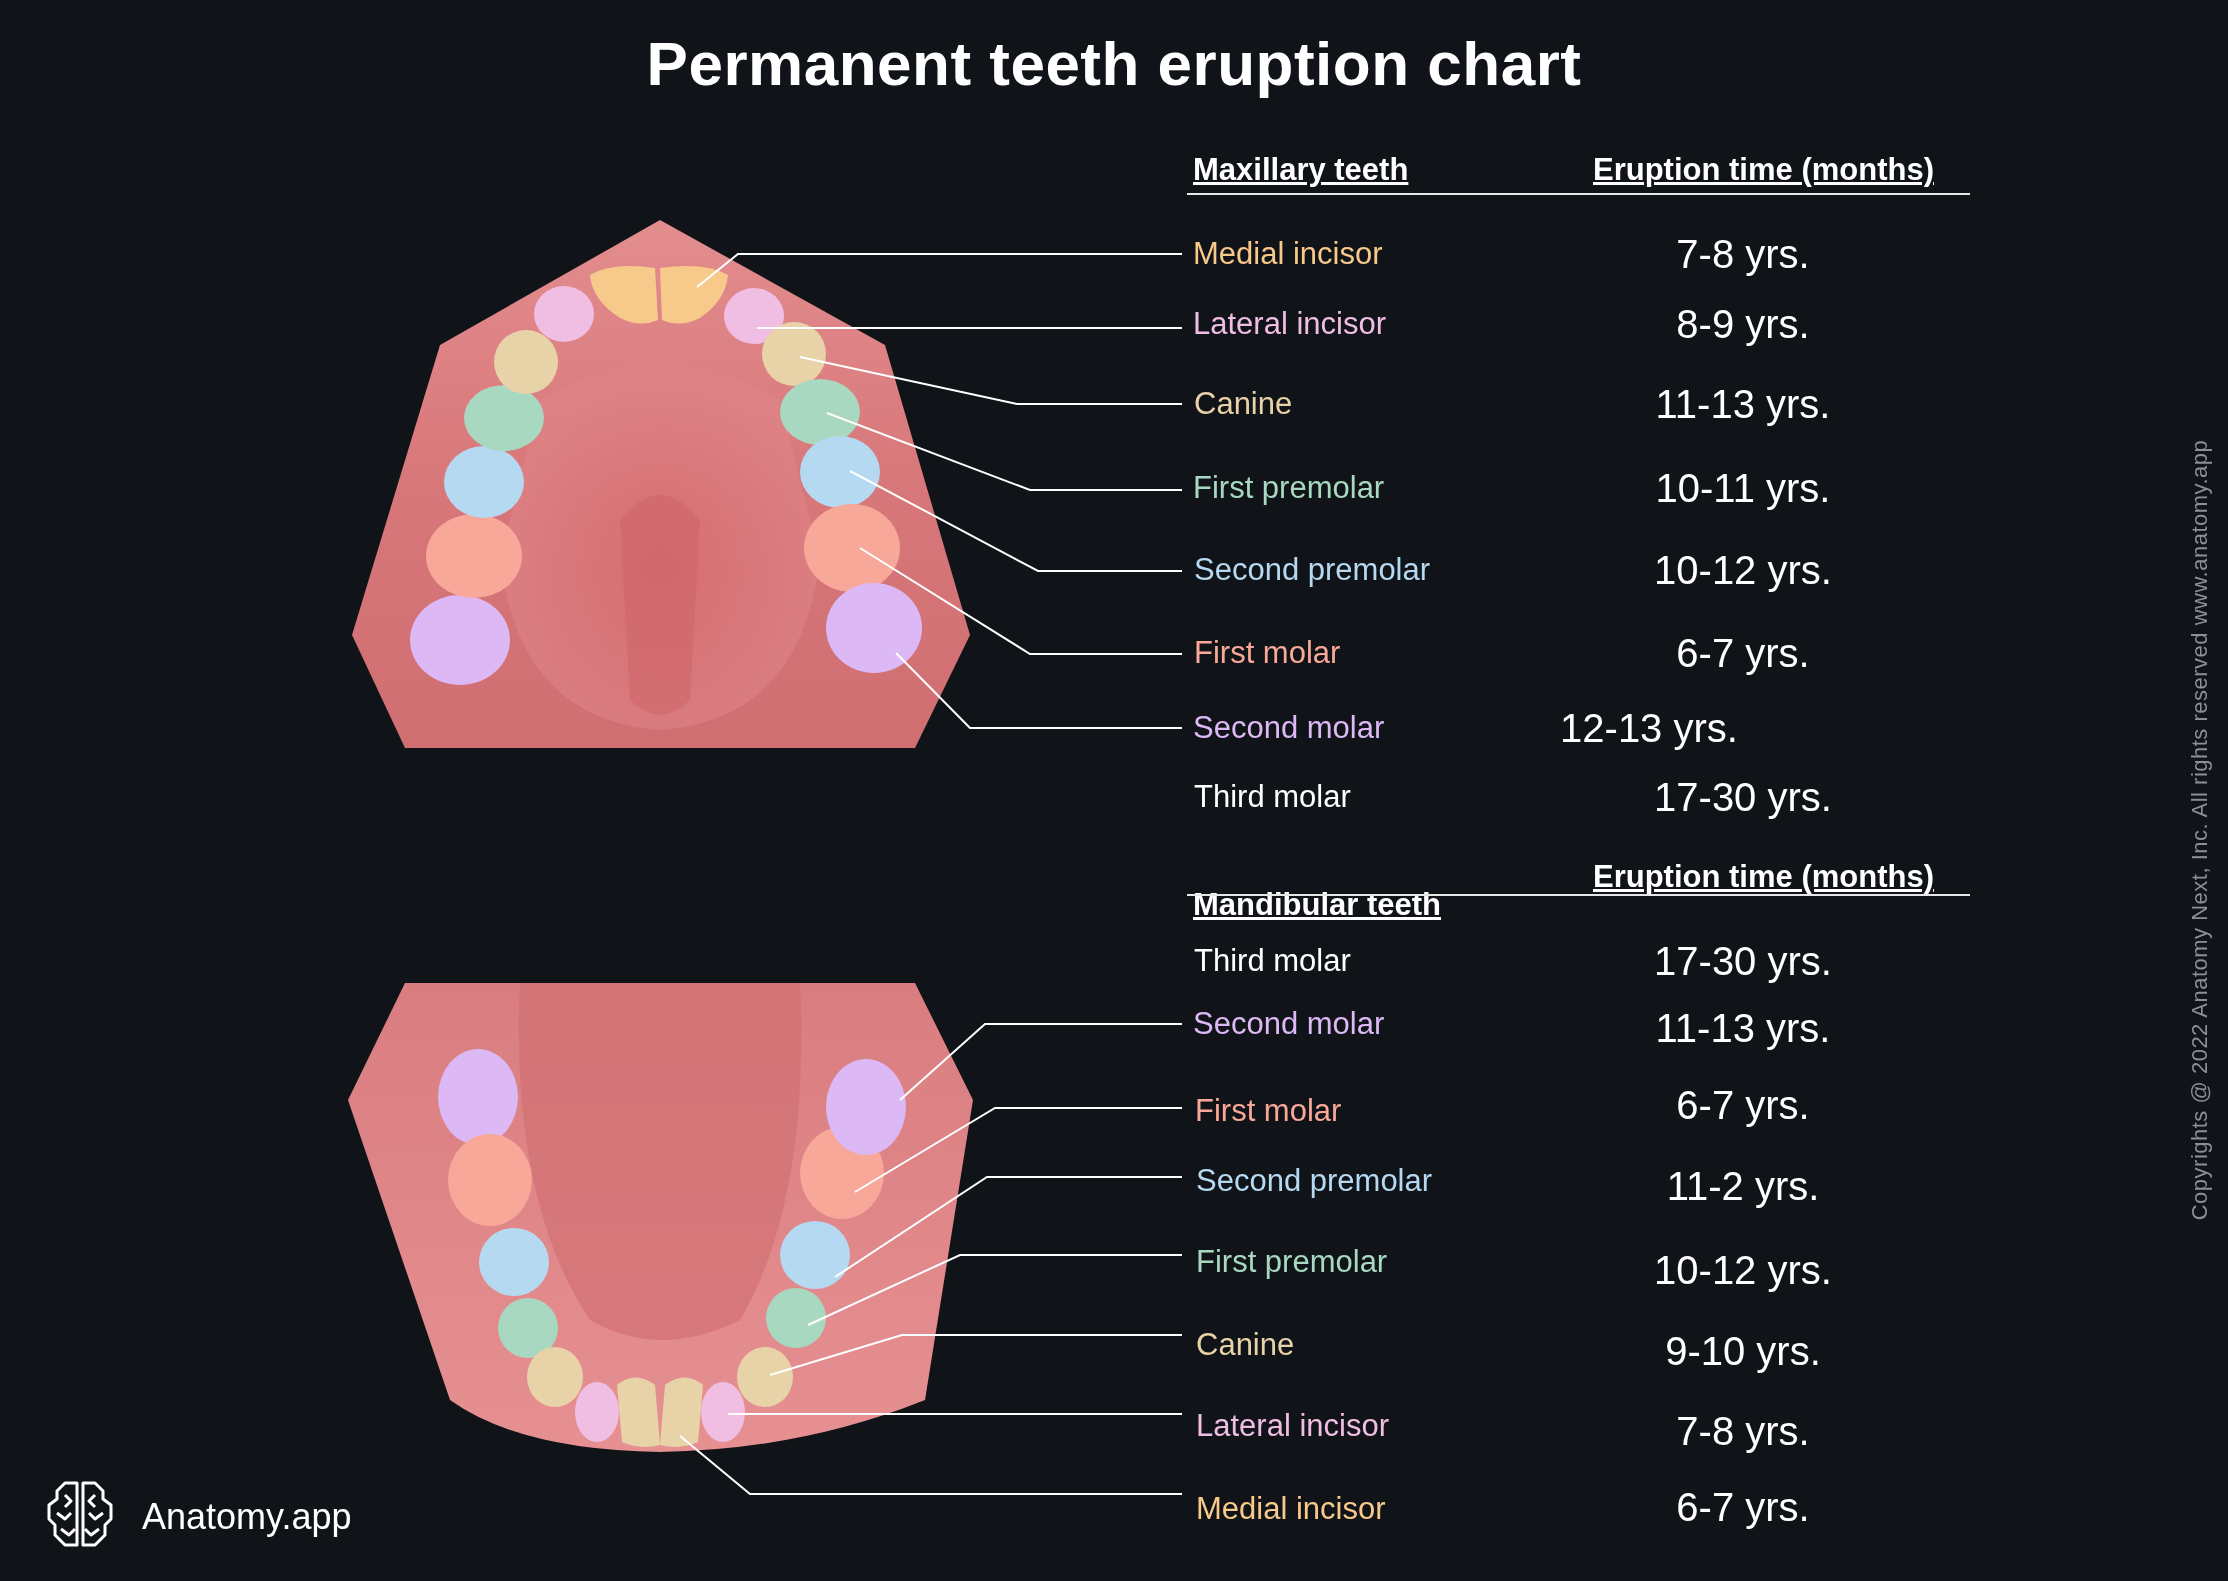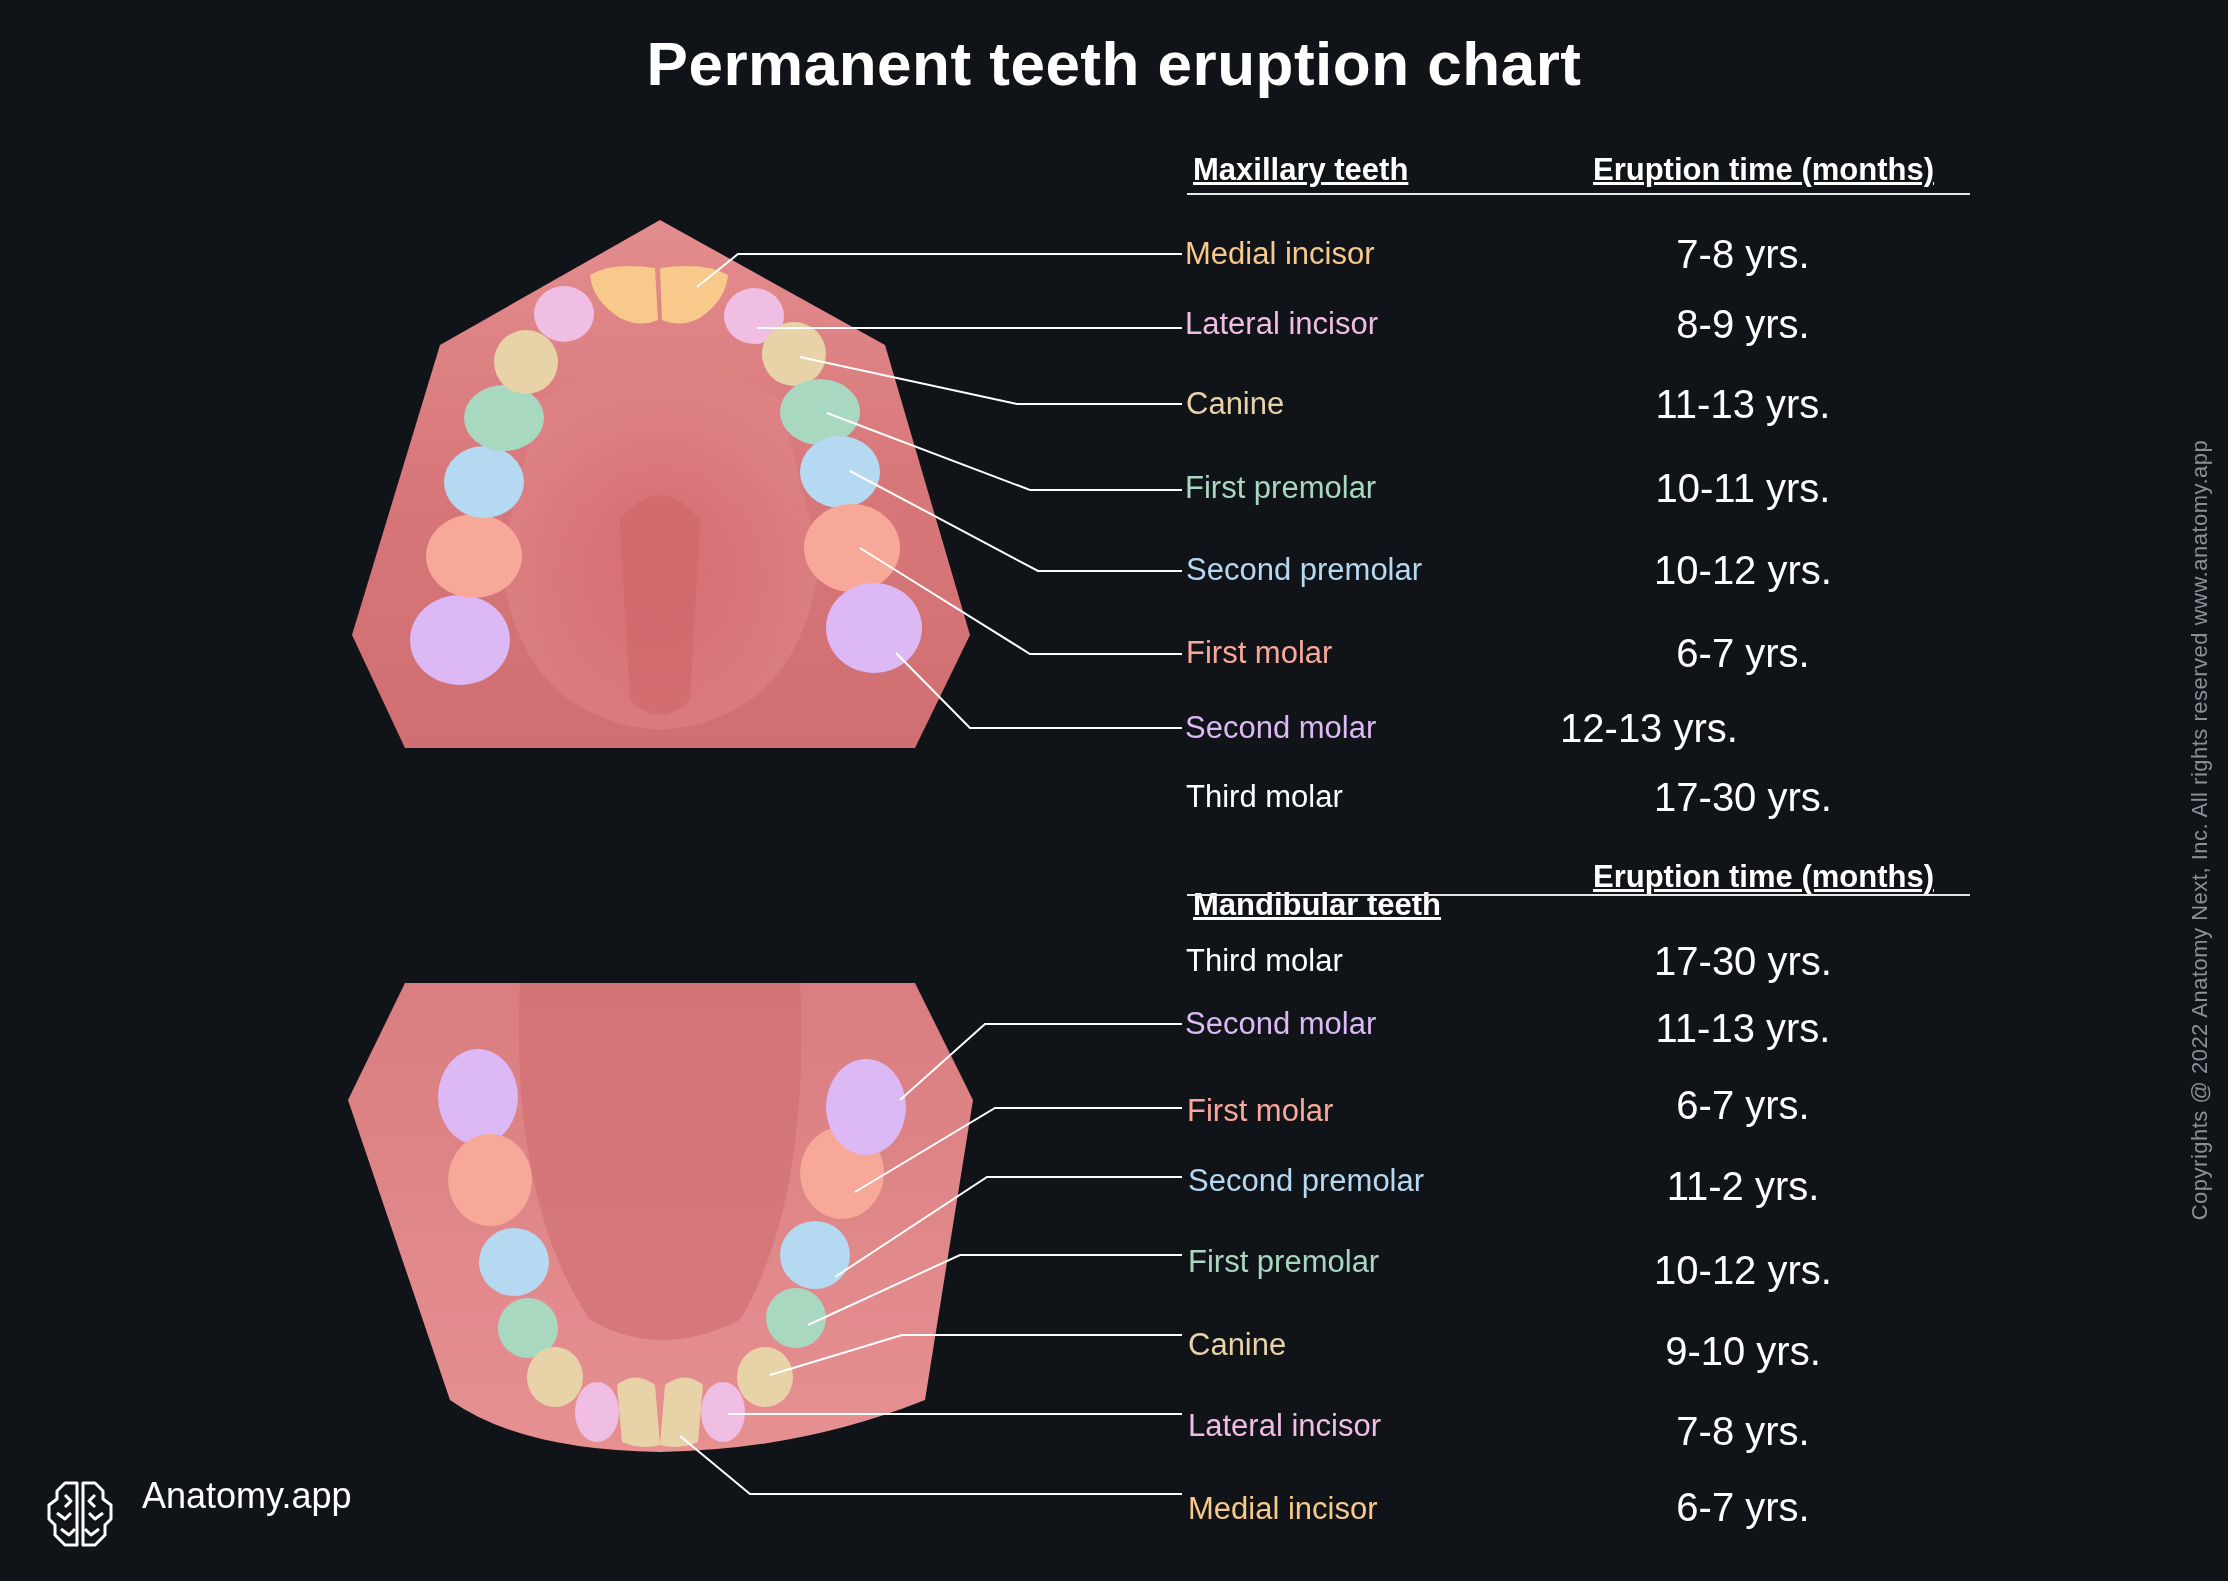--- a/index.html
+++ b/index.html
@@ -1,23 +1,23 @@
 <!DOCTYPE html>
 <html><head>
 <meta charset="utf-8">
 <style>
   html,body{margin:0;padding:0;}
   body{width:2228px;height:1581px;background:#101318;position:relative;overflow:hidden;font-family:"Liberation Sans","DejaVu Sans",sans-serif;color:#ffffff;}
   .title{position:absolute;left:0;right:0;top:28px;text-align:center;font-size:62px;font-weight:bold;letter-spacing:0.5px;color:#ffffff;}
   svg.art{position:absolute;left:0;top:0;}
   .hdr{position:absolute;font-size:31px;font-weight:bold;color:#ffffff;text-decoration:underline;}
   .hdr-line{position:absolute;height:2px;background:#e6e6e6;}
-  .lbl{position:absolute;font-size:31px;line-height:36px;white-space:nowrap;}
+  .lbl{position:absolute;font-size:31px;line-height:36px;white-space:nowrap;margin-left:8px;}
   .val{position:absolute;font-size:40px;line-height:36px;width:260px;text-align:center;color:#ffffff;white-space:nowrap;}
-  .logo{position:absolute;left:40px;top:1475px;display:flex;gap:22px;}
+  .logo{position:absolute;left:40px;top:1475px;display:flex;align-items:center;gap:22px;}
   .logo-text{font-size:36px;color:#ffffff;}
   .copyright{position:absolute;left:2200px;top:830px;transform:translate(-50%,-50%) rotate(-90deg);white-space:nowrap;font-size:22px;color:#8c8f94;letter-spacing:0.5px;}
 </style>
 </head>
 <body>
 
 <div class="title">Permanent teeth eruption chart</div>
 
 <svg class="art" width="2228" height="1581" viewBox="0 0 2228 1581">
   <defs>

